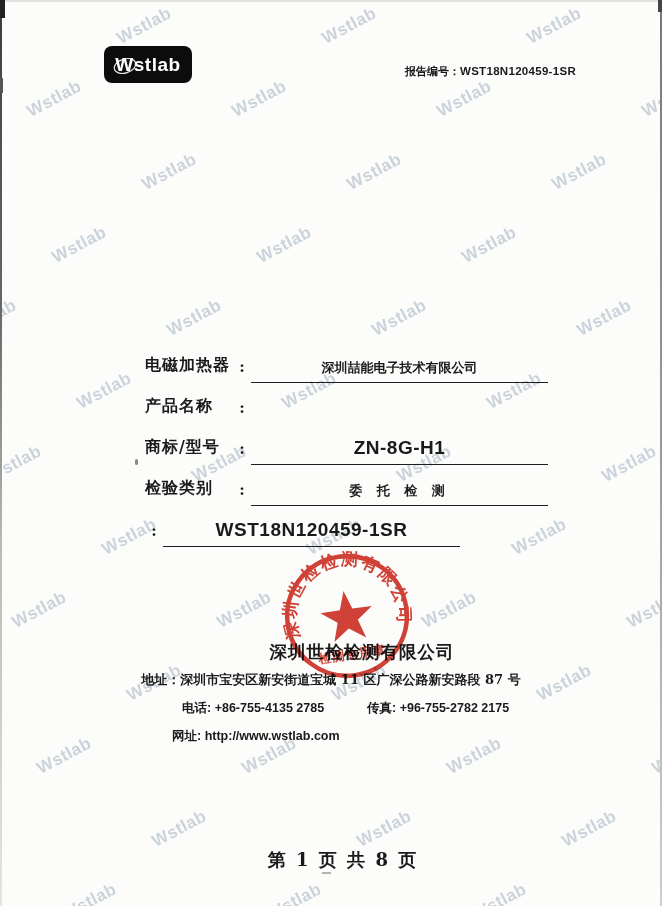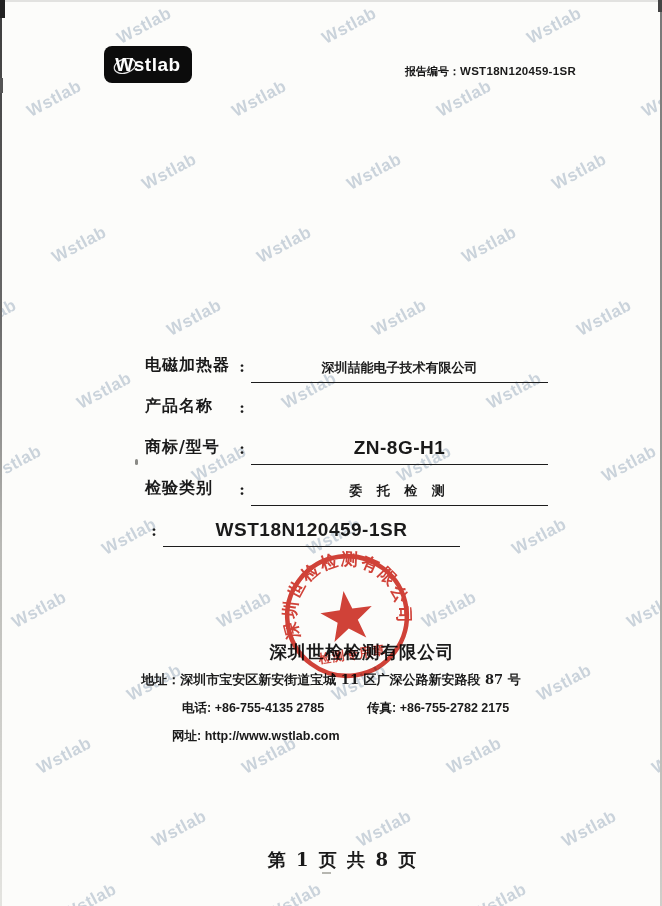--- a/index.html
+++ b/index.html
@@ -171,18 +171,18 @@
     <text font-size="26" font-weight="bold" fill="#d0342a" font-family="DejaVu Serif, serif">
       <textPath href="#arcp" startOffset="6" textLength="292" lengthAdjust="spacing">深圳世检检测有限公司</textPath>
     </text>
     <polygon fill="#d0342a" points="100,61 109.7,89.7 139.9,90.0 115.7,108.1 124.7,137.0 100,119.5 75.3,137.0 84.3,108.1 60.1,90.0 90.3,89.7"></polygon>
     <text x="100" y="166" text-anchor="middle" font-size="19" font-weight="bold" letter-spacing="2" fill="#d0342a" font-family="DejaVu Serif, serif">检测专用章</text>
   </svg>
 
   <div class="company">深圳世检检测有限公司</div>
   <div class="address">地址：深圳市宝安区新安街道宝城 11 区广深公路新安路段 87 号</div>
   <div class="contact c-phone">电话: +86-755-4135 2785</div>
-  <div class="contact c-fax">传真: +86-755-2782 2175</div>
+  <div class="contact c-fax">传真: +96-755-2782 2175</div>
   <div class="contact c-web">网址: http://www.wstlab.com</div>
 
   <div class="pagination">第 1 页  共 8 页</div>
 
 </div>
 
 </body></html>

